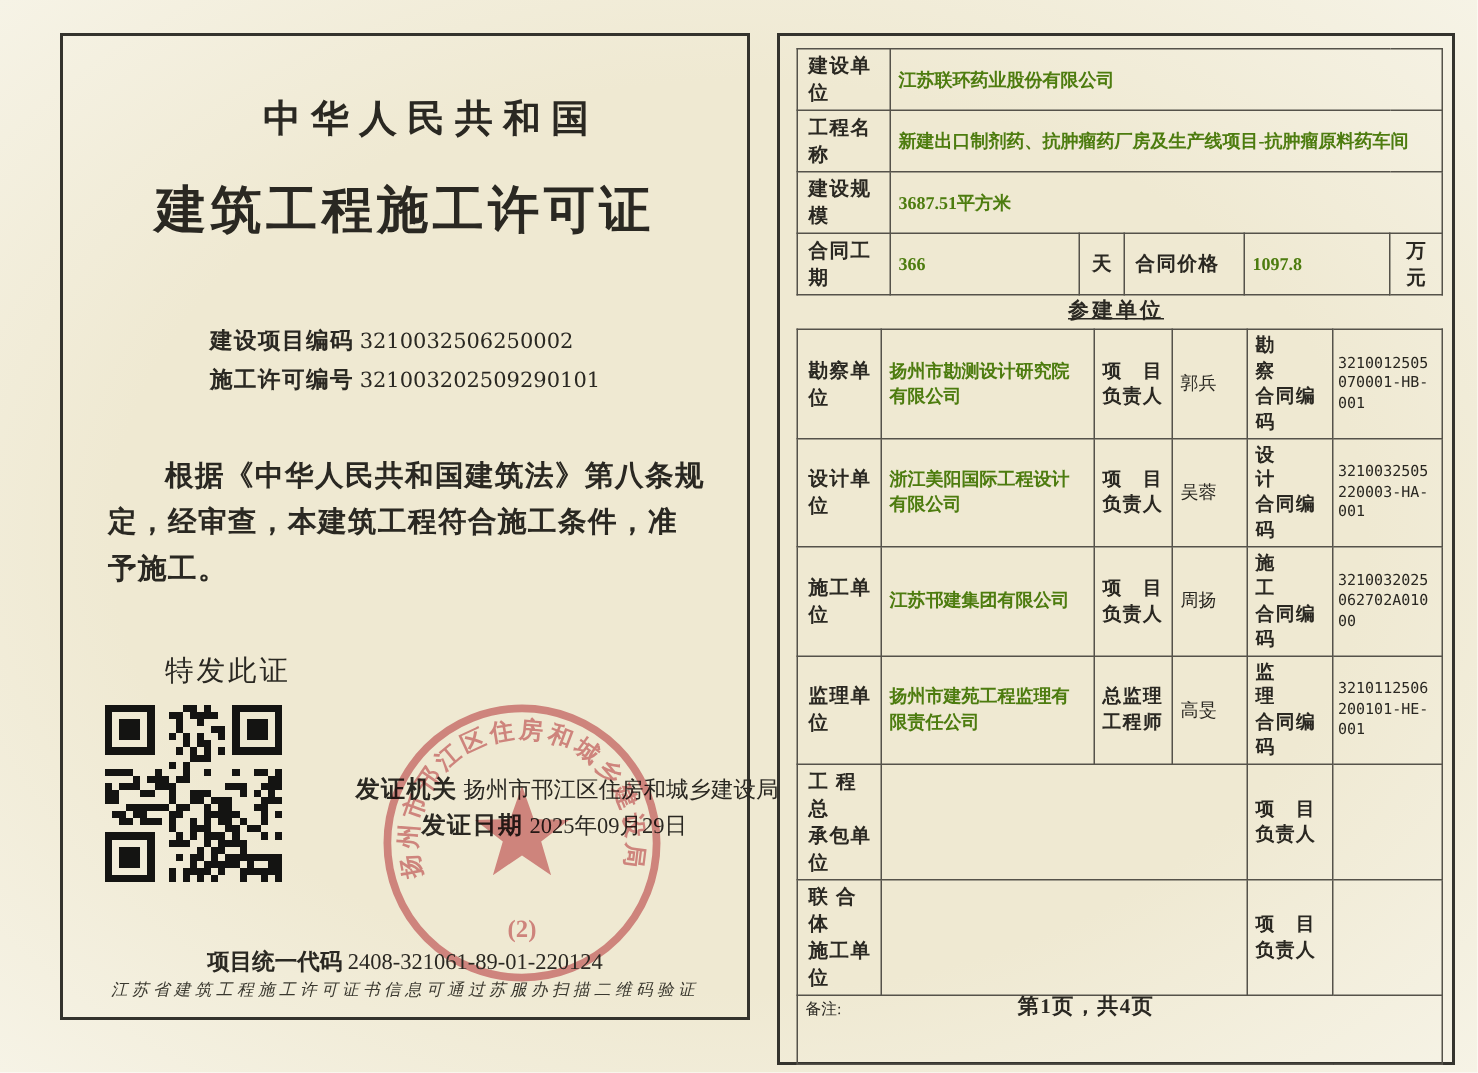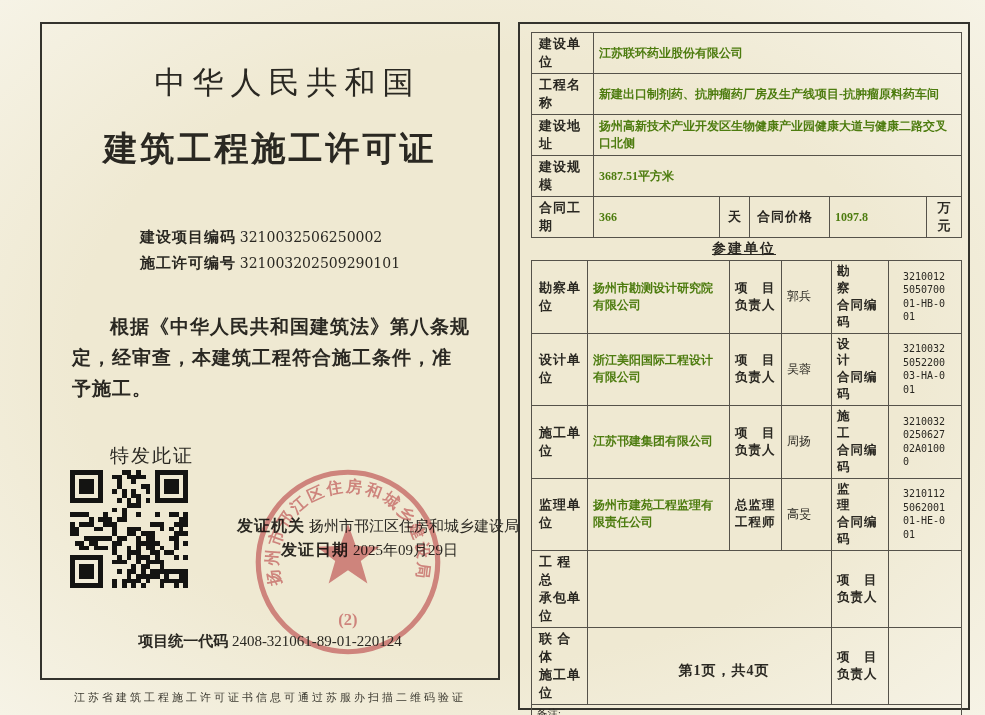--- a/index.html
+++ b/index.html
@@ -8,44 +8,44 @@
     font-family:"Liberation Serif","DejaVu Serif",serif;
     color:#2a2822;
     background:radial-gradient(ellipse at 50% 50%, #efe9d2 60%, #f6f3e6 100%);
     position:relative; overflow:hidden;
   }
   .page{ position:absolute; border:2px solid #34332d; background:transparent; }
   #left-page{ left:40px; top:22px; width:460px; height:658px; }
   #right-page{ left:518px; top:22px; width:452px; height:688px; padding:8px 11px; }
 
   
-  .country{ text-align:center; margin-top:38px; font-size:31px; font-weight:normal; letter-spacing:7px;padding-left:35px; }
+  .country{ text-align:center; margin-top:38px; font-size:25px; font-weight:bold; letter-spacing:7px;padding-left:35px; }
   .cert-title{ text-align:center; margin-top:22px; font-size:34px; font-weight:bold; letter-spacing:3px; }
   .code-block{ margin:52px 0 0 98px; font-size:15px; line-height:1.75; }
   .code-block b{ letter-spacing:1px; }
   .code-val{ font-family:"DejaVu Serif",serif; font-size:14px;margin-top:20px; }
   .statement{ margin:34px 28px 0 30px; font-size:19px; font-weight:bold; line-height:1.65; text-indent:2em; letter-spacing:1px; }
   .issue-phrase{ margin:38px 0 0 68px; font-size:19px; letter-spacing:2px; }
   #qr{ position:absolute; left:28px; top:446px; width:118px; height:118px; }
   .authority-line{ position:absolute; left:195px; top:492px; font-size:15px; white-space:nowrap; }
   .date-line{ position:absolute; left:195px; top:516px; font-size:15px; white-space:nowrap;margin-left:44px; }
   .authority-line b,.date-line b{ font-size:16px; letter-spacing:1px; margin-right:4px; }
   .unified-line{ position:absolute; left:0; right:0; top:608px; text-align:center; font-size:15px; }
-  .verify-line{ position:absolute; left:0; right:0; top:666px; text-align:center; font-size:11px; letter-spacing:3px; color:#3a382f; }
+  .verify-line{ position:absolute; left:0; right:0; top:628px; text-align:center; font-size:11px; letter-spacing:3px; color:#3a382f;font-style:italic; }
   #seal{ position:absolute; left:208px; top:440px; width:196px; height:196px; opacity:.62; mix-blend-mode:multiply; pointer-events:none; }
 
   
   table{ border-collapse:collapse; width:100%; table-layout:fixed; }
   td{ border:1px solid #55524a; font-size:12px; vertical-align:middle; padding:2px 5px; overflow:hidden; }
   td.lbl{ font-weight:bold; font-size:13px; letter-spacing:1px; text-align:left; padding-left:7px; white-space:pre-line; }
   td.val{ font-size:12px; font-weight:bold; color:#4d7c0f; }
   td.unit{ font-weight:bold; text-align:center; font-size:13px; }
   td.role{ font-weight:bold; font-size:12.5px; white-space:pre-line; letter-spacing:1px; line-height:1.35; }
   td.person{ font-size:12px; }
-  td.code{ font-size:10px; font-family:"DejaVu Sans Mono",monospace; word-break:break-all; line-height:1.35; padding:2px 14px; }
+  td.code{ font-size:10px; font-family:"DejaVu Sans Mono",monospace; word-break:break-all; line-height:1.35; padding:2px 3px; }
   .participants-title{ text-align:center; font-size:14px; font-weight:bold; letter-spacing:2px; height:22px; line-height:22px;text-decoration:underline; }
   .remark-cell{ vertical-align:top; font-size:10.5px; height:46px; }
   #page-footer{ position:absolute; left:518px; top:662px; width:452px; text-align:center; padding-right:40px; font-size:14px; font-weight:bold; letter-spacing:1px; }
 </style>
 </head>
 <body>
 
 <div class="page" id="left-page">
   <div class="country">中华人民共和国</div>
   <div class="cert-title">建筑工程施工许可证</div>
@@ -394,24 +394,20 @@
     <tbody>
         <tr style="height:34px">
       <td class="lbl">建设单位</td>
       <td class="val" colspan="5">江苏联环药业股份有限公司</td>
     </tr>
     <tr style="height:37px">
       <td class="lbl">工程名称</td>
       <td class="val" colspan="5">新建出口制剂药、抗肿瘤药厂房及生产线项目-抗肿瘤原料药车间</td>
     </tr>
     <tr style="height:37px">
-      <td class="lbl">建设地址</td>
-      <td class="val" colspan="5">扬州高新技术产业开发区生物健康产业园健康大道与健康二路交叉口北侧</td>
-    </tr>
-    <tr style="height:37px">
       <td class="lbl">建设规模</td>
       <td class="val" colspan="5">3687.51平方米</td>
     </tr>
     <tr style="height:26px">
       <td class="lbl">合同工期</td>
       <td class="val">366</td>
       <td class="unit">天</td>
       <td class="lbl">合同价格</td>
       <td class="val">1097.8</td>
       <td class="unit">万元</td>

